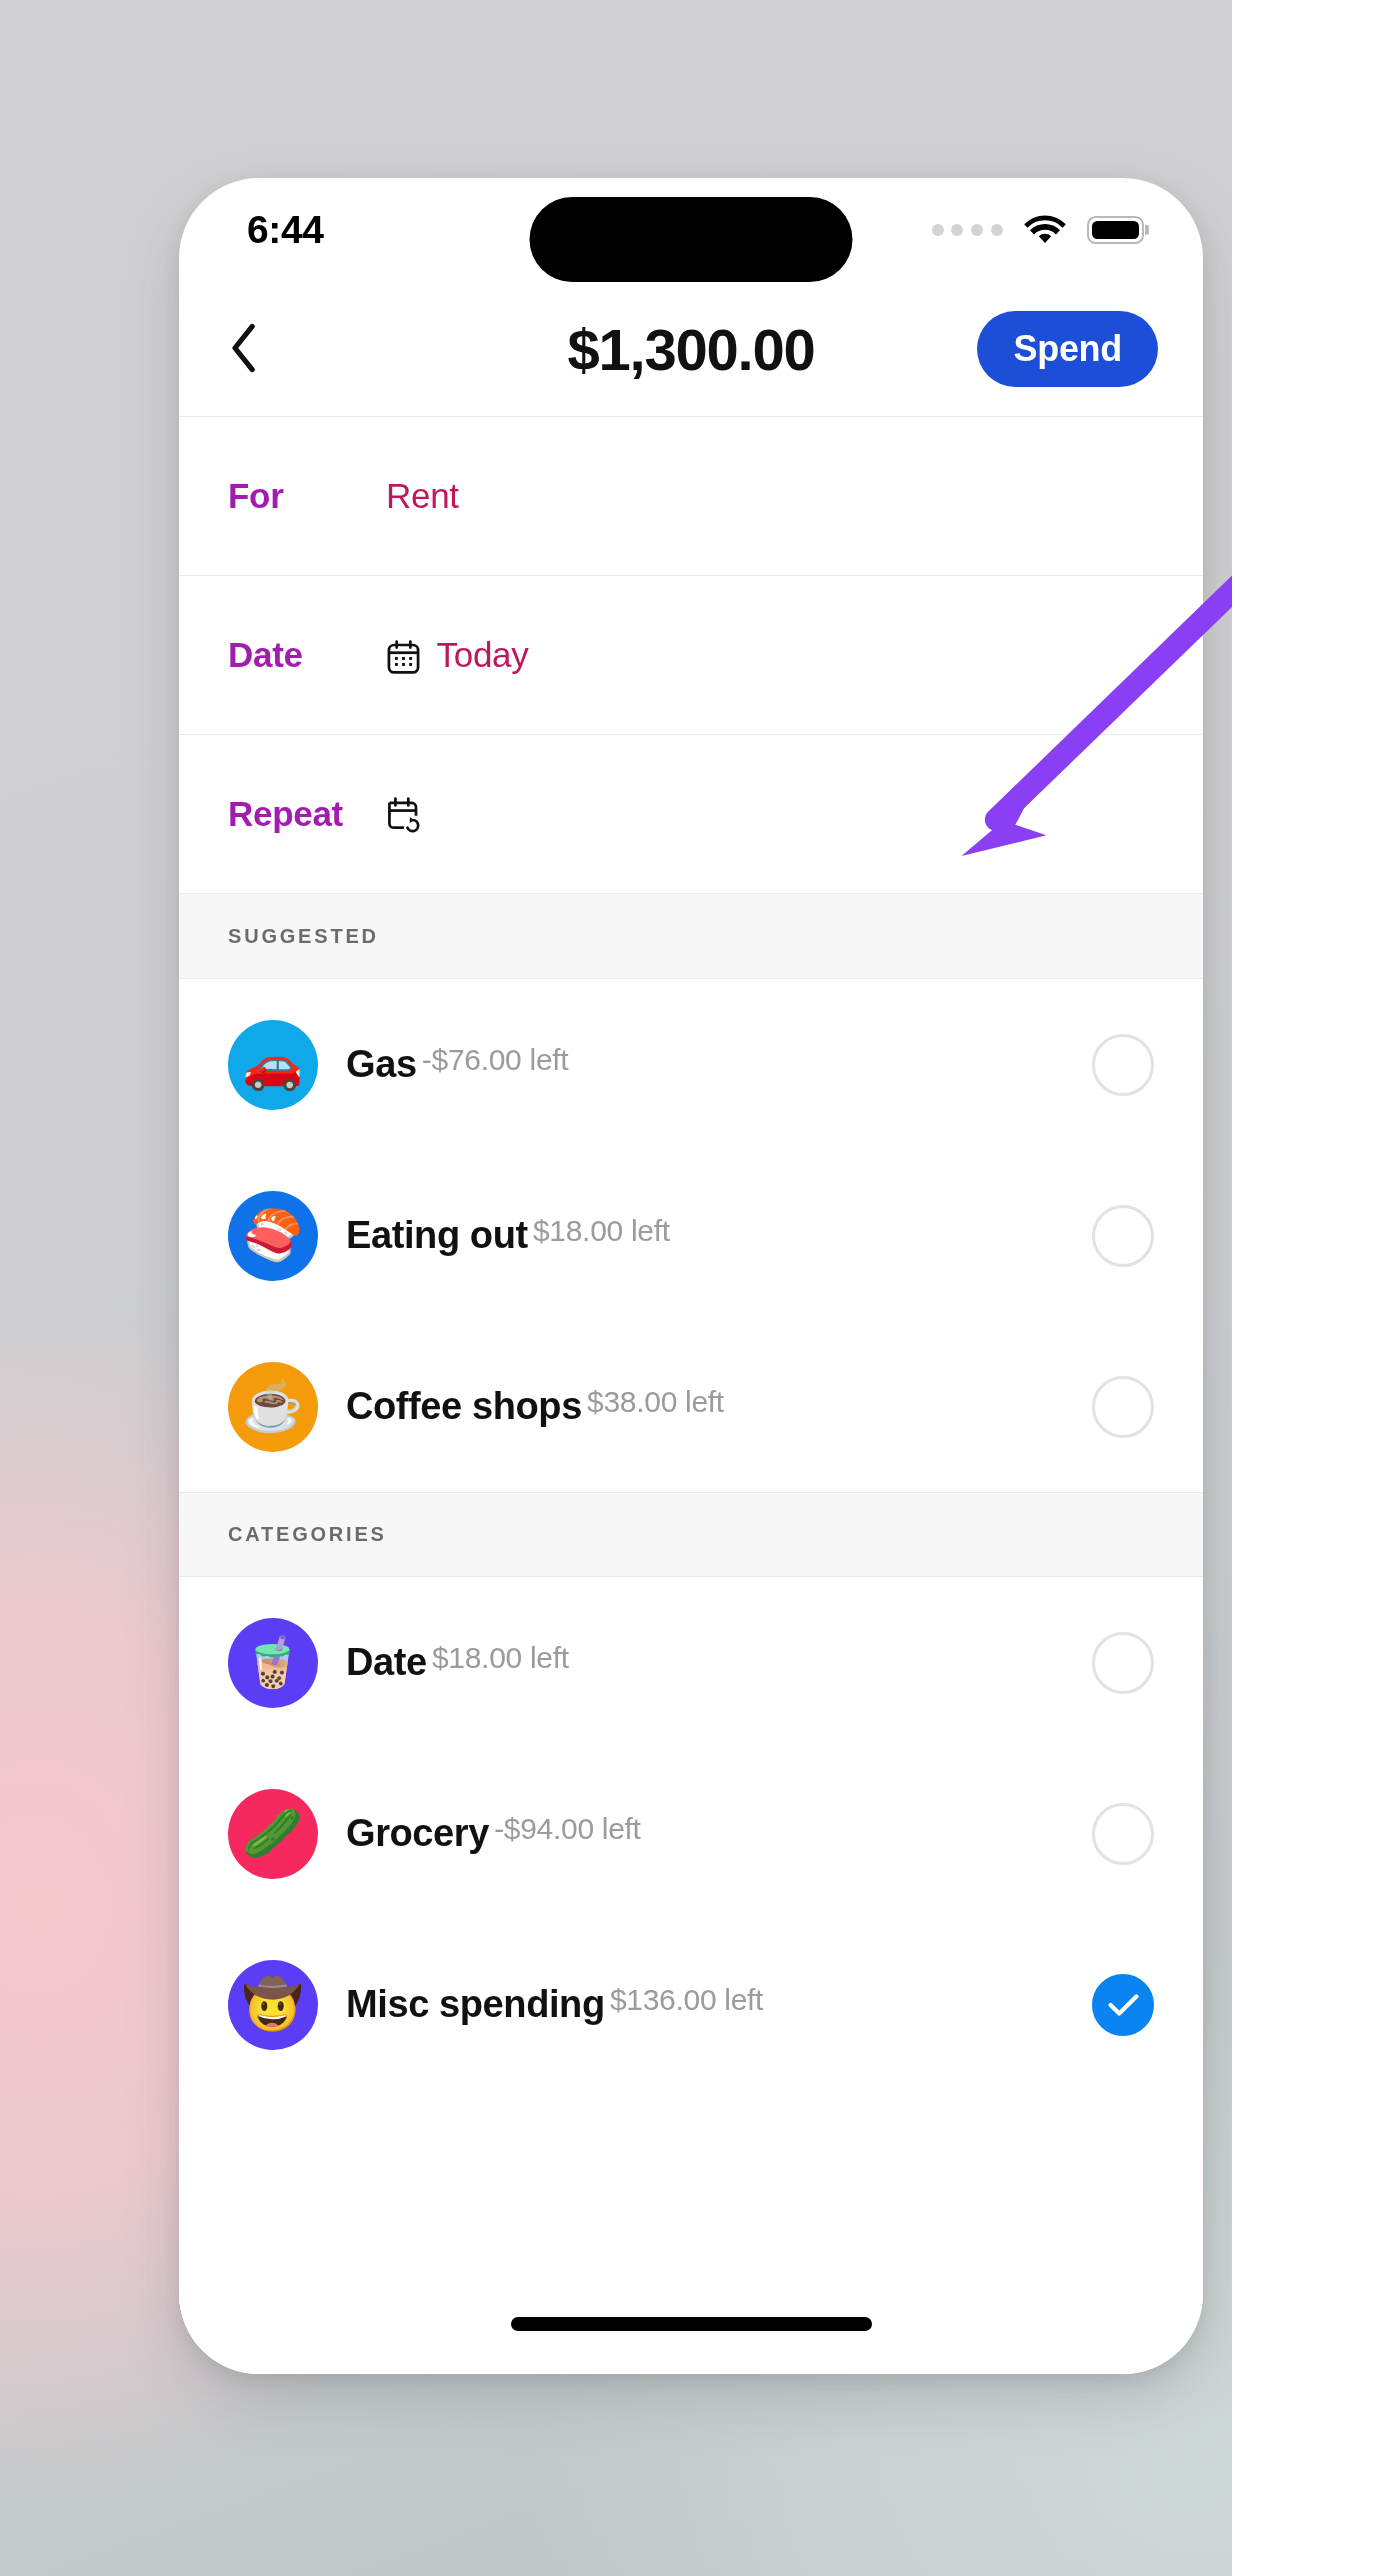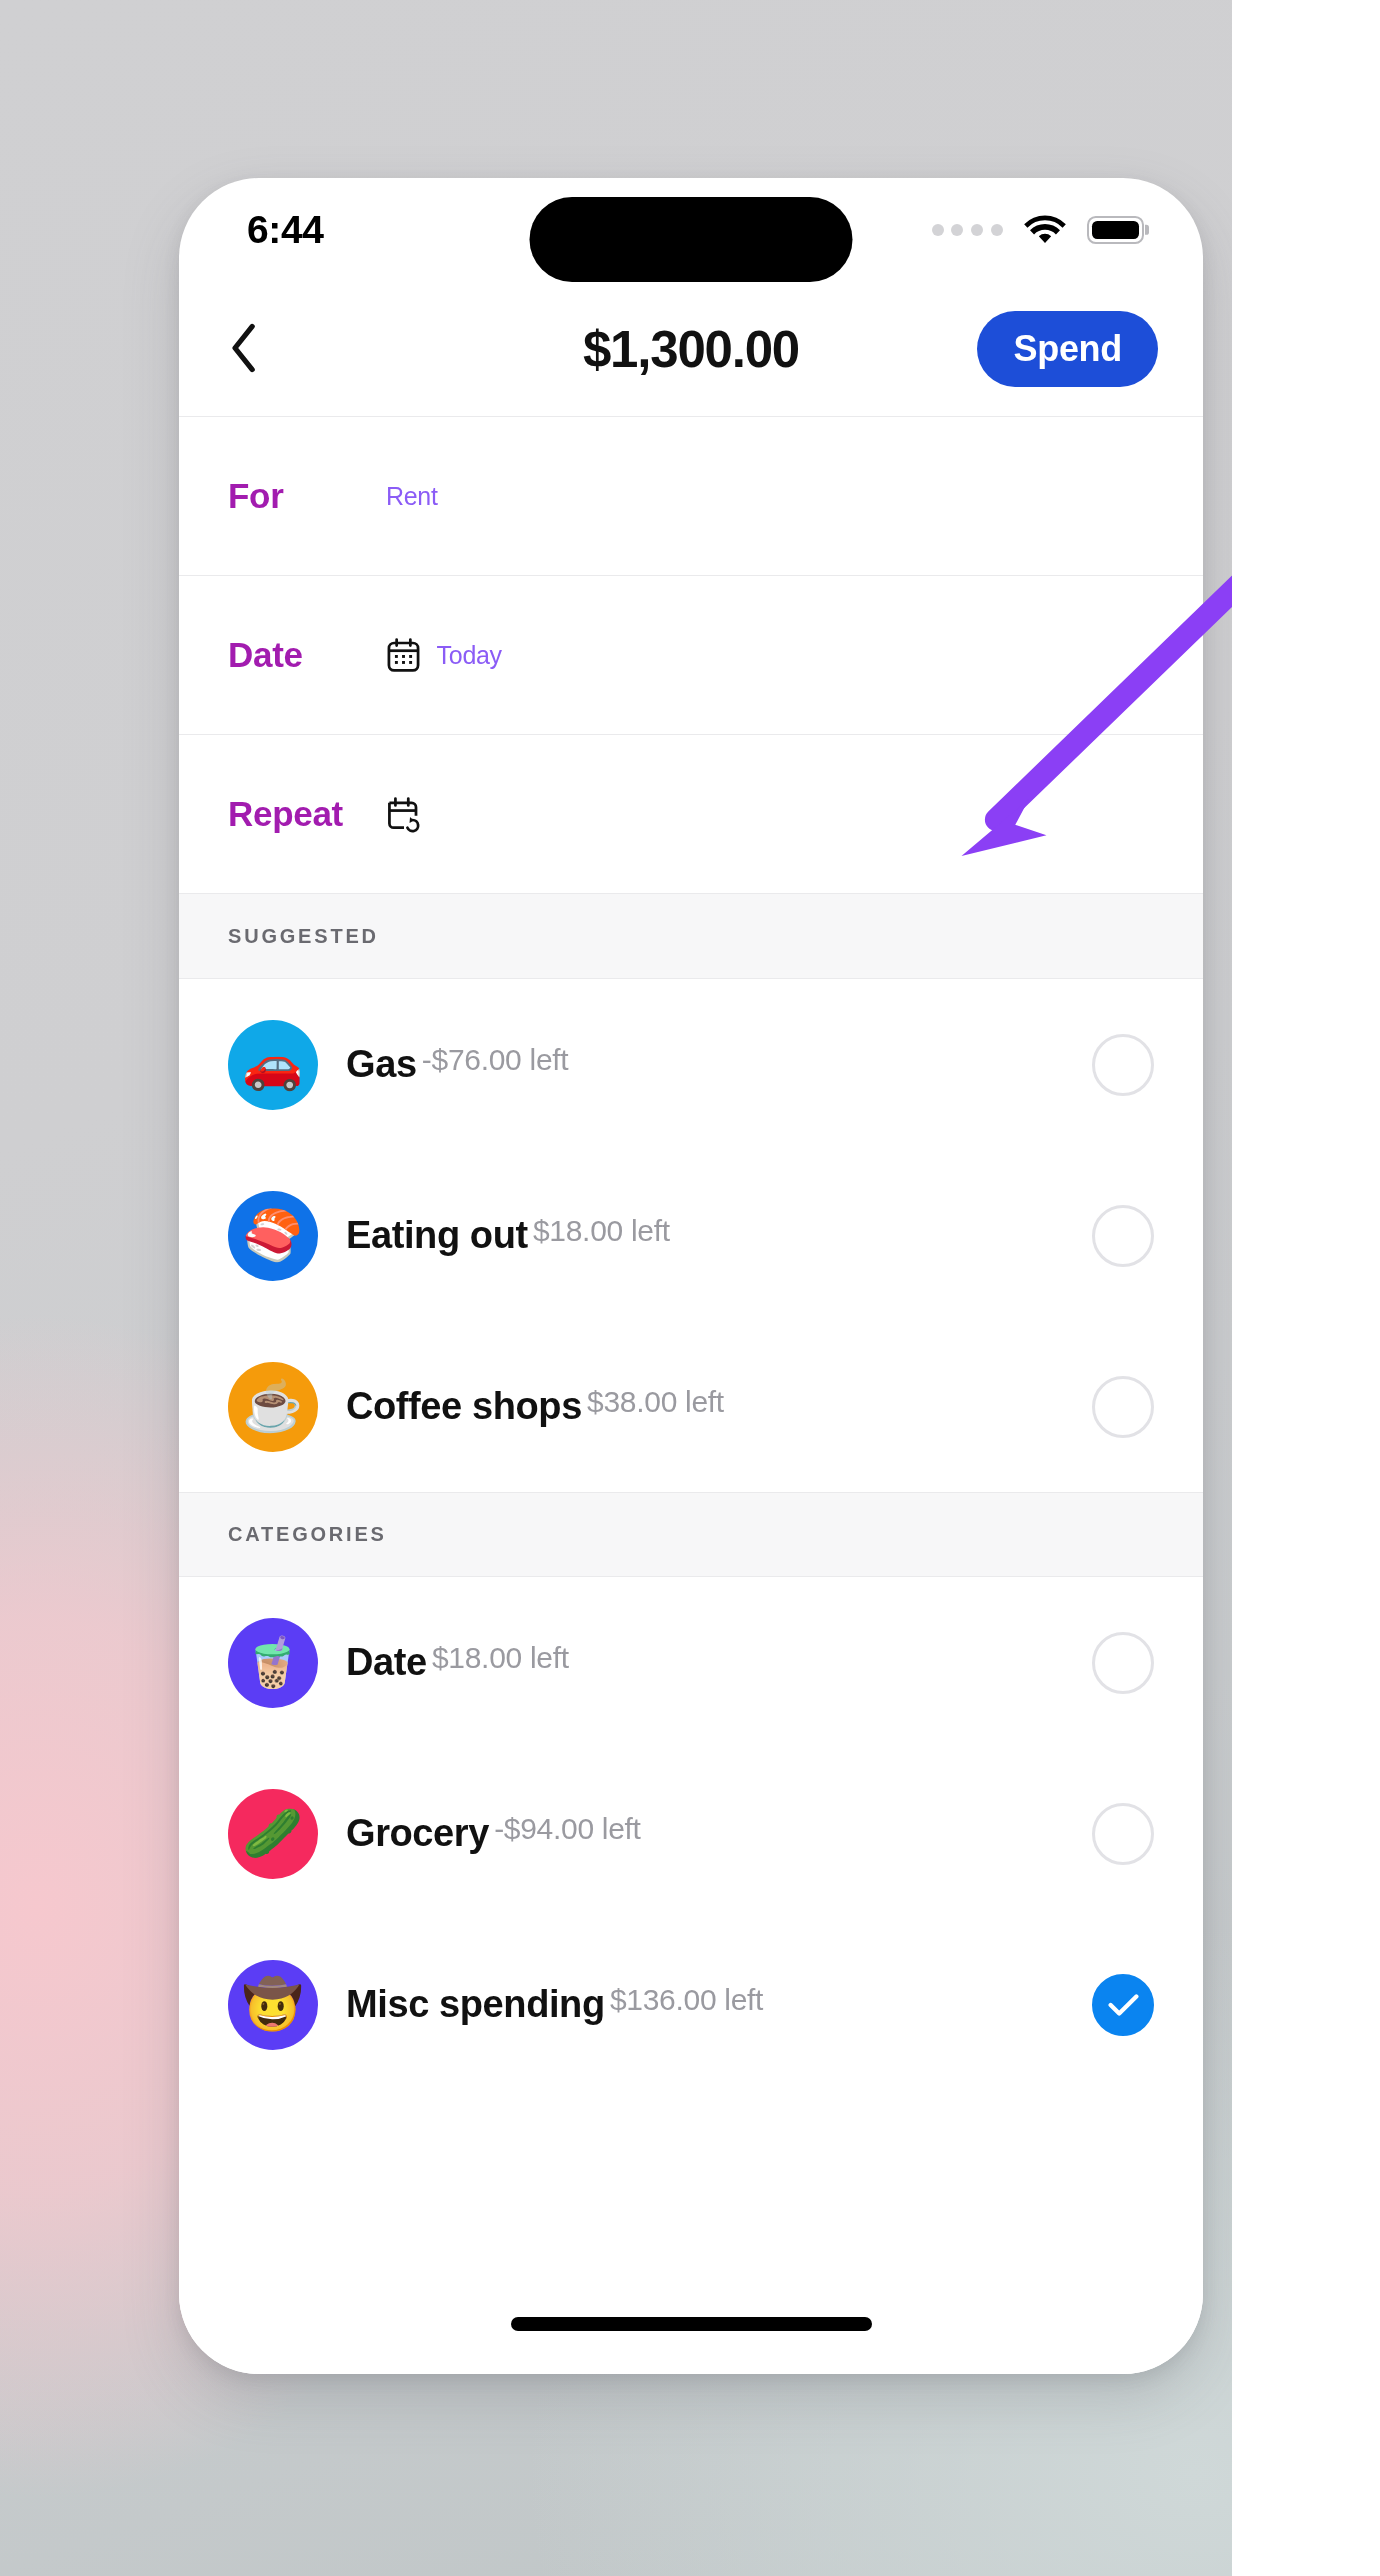--- a/index.html
+++ b/index.html
@@ -107,21 +107,21 @@
   .back-btn {
     width: 62px; height: 62px;
     display: flex; align-items: center; justify-content: flex-start;
     cursor: pointer;
     background: none; border: none;
   }
   .nav-title {
     position: absolute;
     left: 0; right: 0;
     text-align: center;
-    font-size: 51px;
+    font-size: 58px;
     font-weight: 700;
     letter-spacing: -1.2px;
     color: #111;
     pointer-events: none;
   }
   .spend-btn {
     margin-left: auto;
     background: #1d4ed8;
     color: #fff;
     border: none;
@@ -147,24 +147,24 @@
   .detail-label {
     width: 158px;
     flex: 0 0 158px;
     font-size: 35px;
     font-weight: 700;
     color: #a21caf;
     letter-spacing: -0.3px;
   }
   .detail-value {
     display: flex;
-    align-items: center;
+    align-items: flex-end;
     gap: 15.6px;
-    font-size: 25px;
-    color: #8b5cf6;
+    font-size: 35px;
+    color: #be185d;
     letter-spacing: -0.3px;
   }
   .detail-value .row-icon { display: flex; align-items: center; }
 
   
   .section-header {
     flex: 0 0 85px;
     display: flex;
     align-items: center;
     padding: 0 49px;

